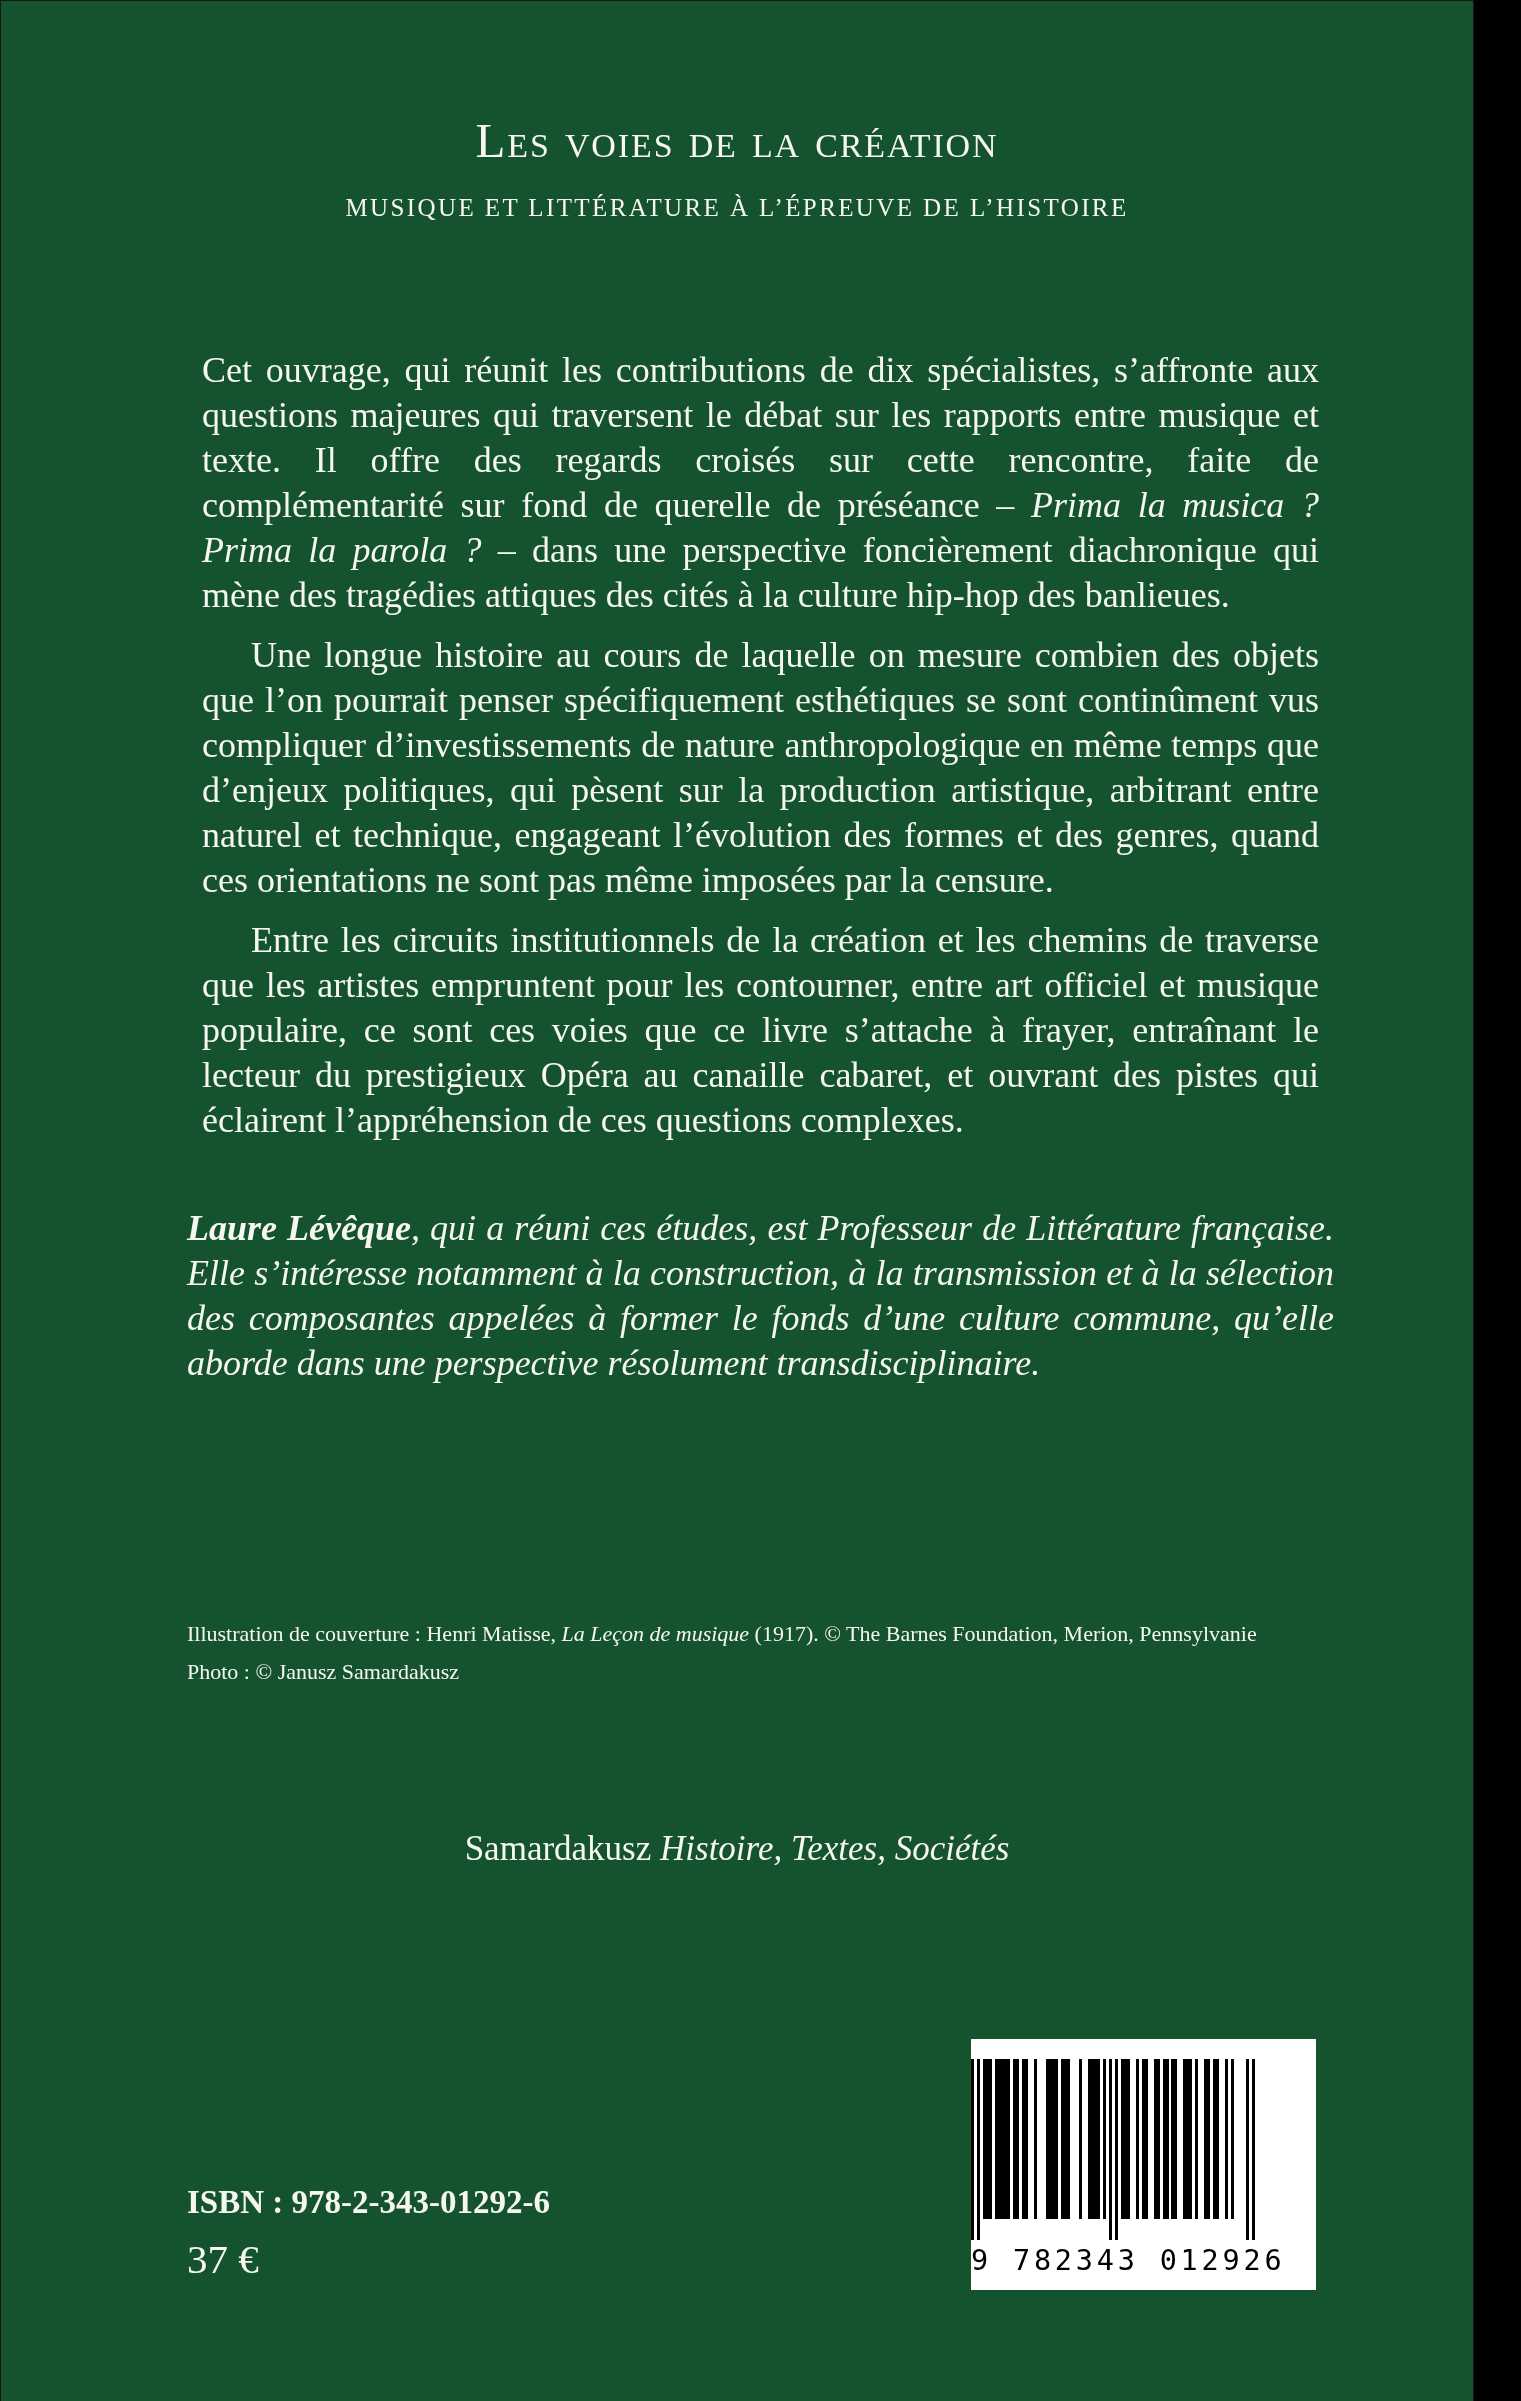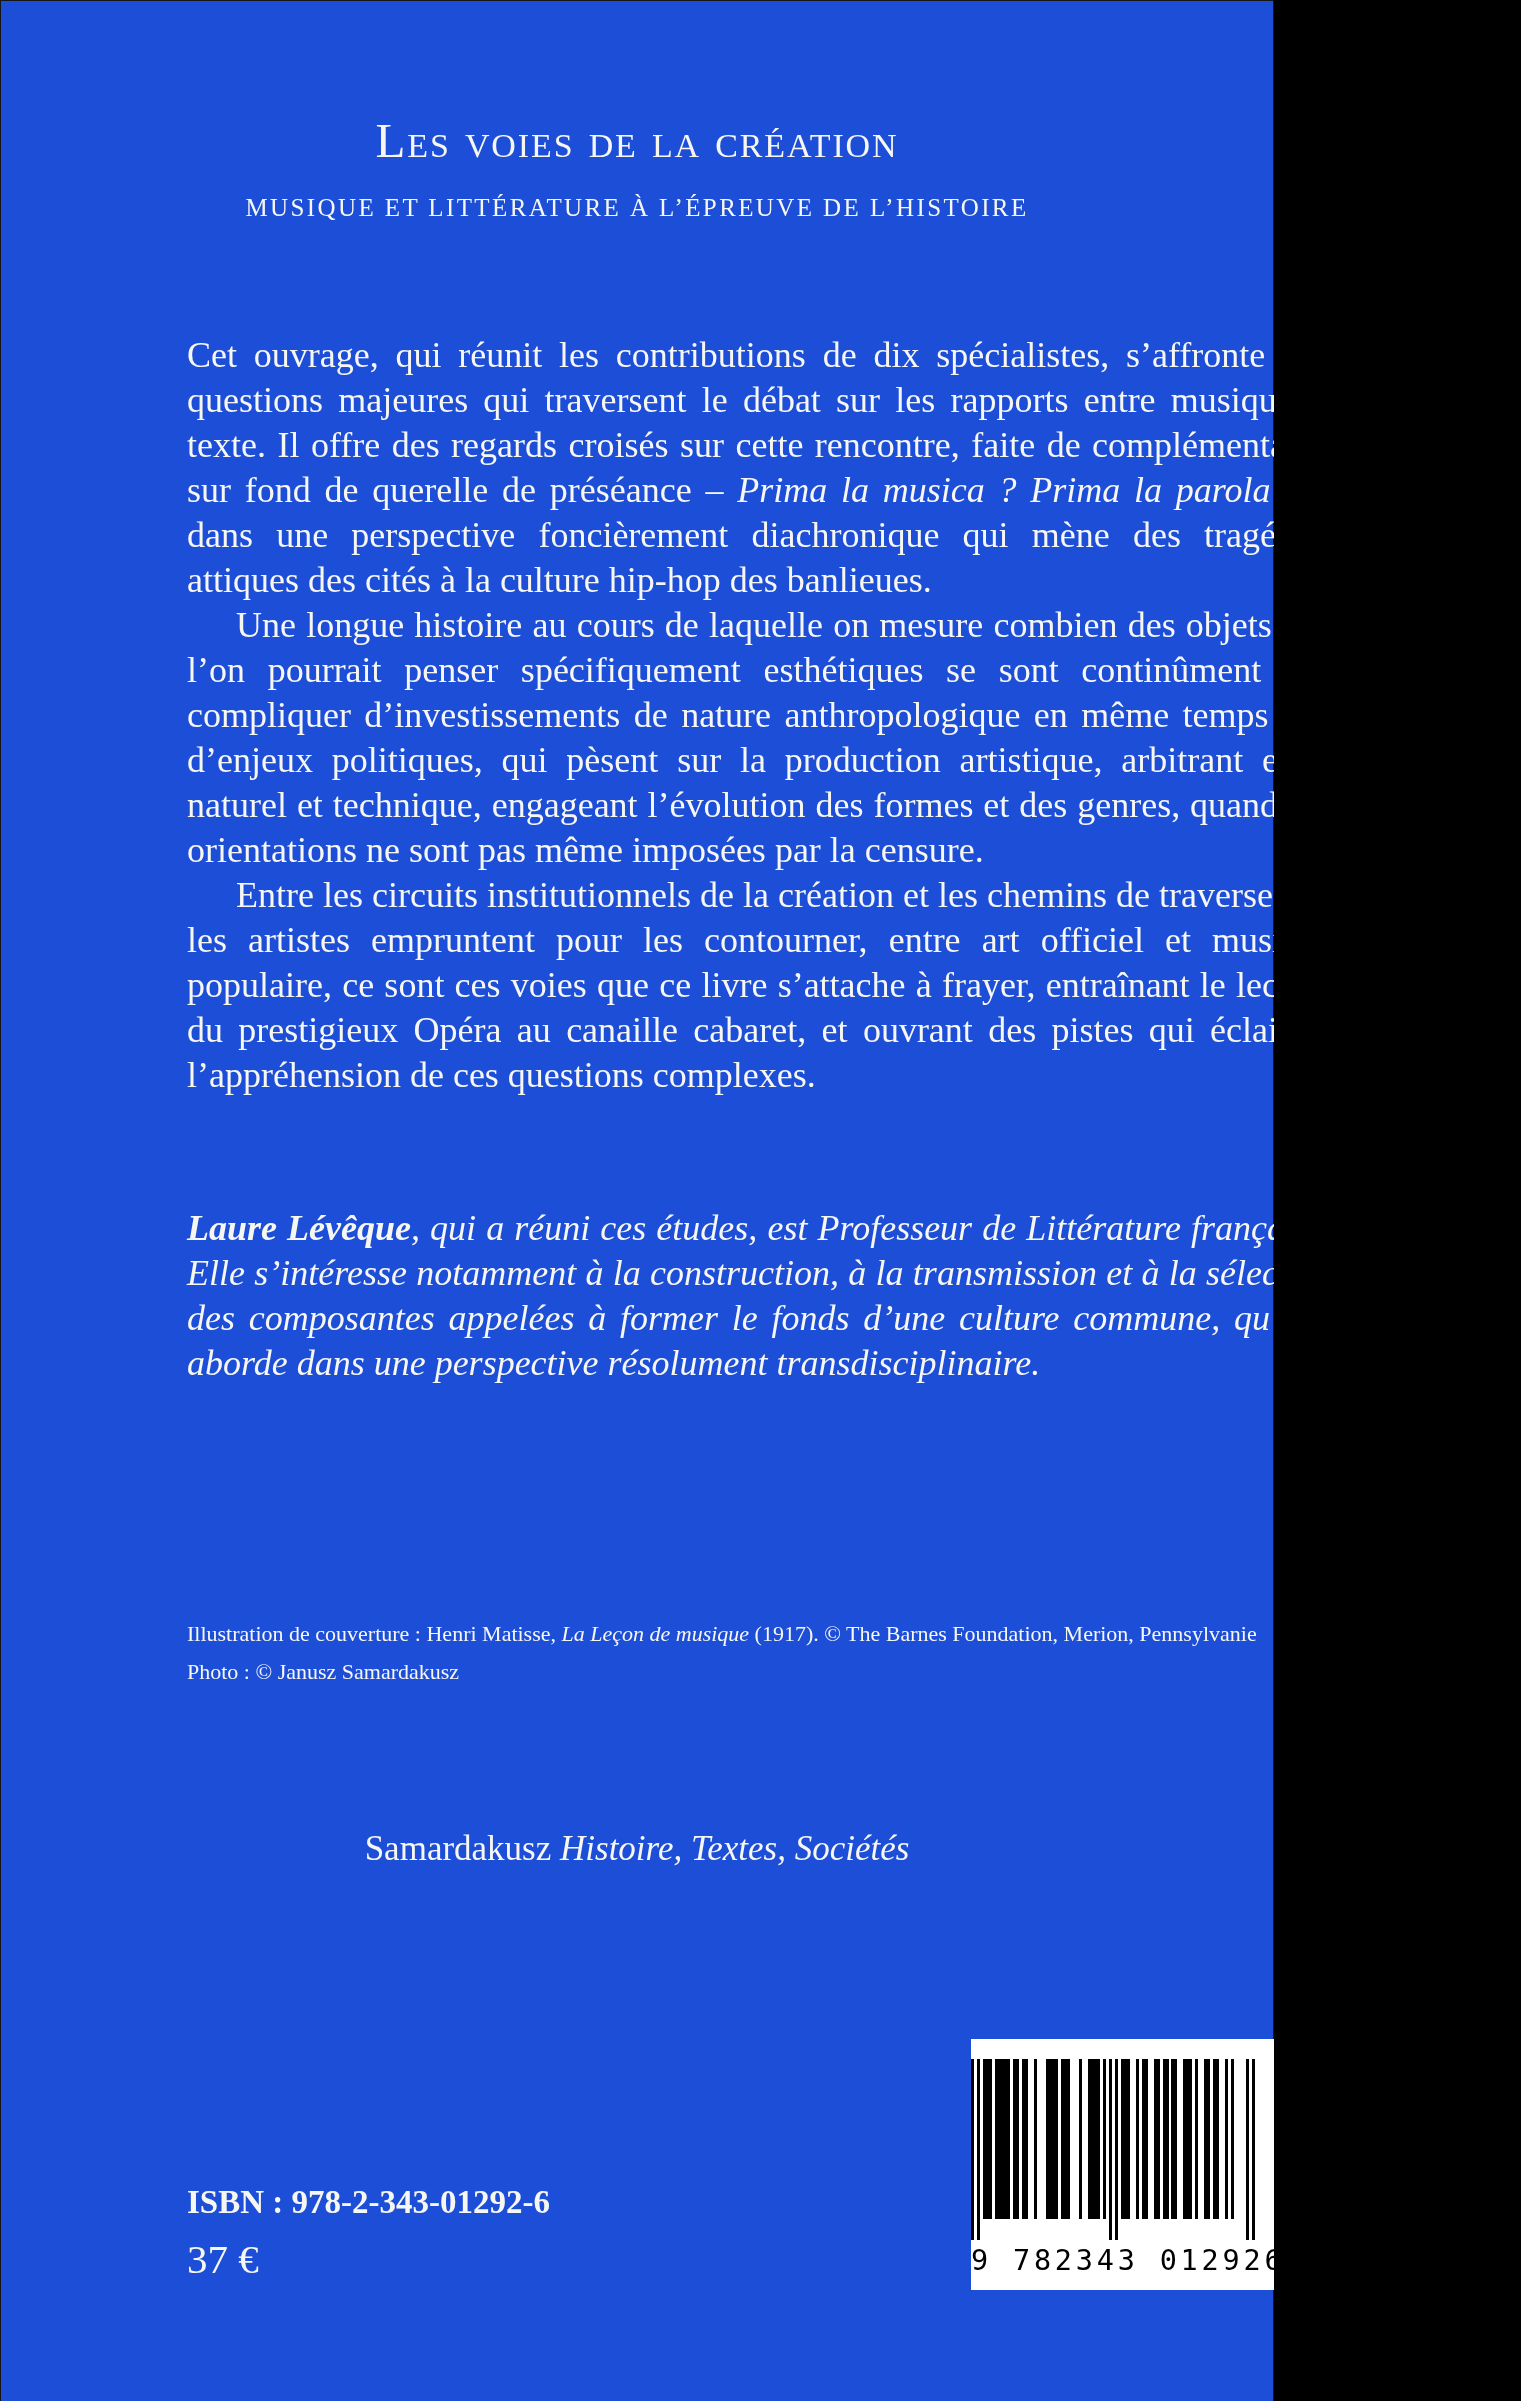--- a/index.html
+++ b/index.html
@@ -1,20 +1,20 @@
 <!DOCTYPE html>
 <html style="font-size:15px"><head>
 <meta charset="utf-8">
 <style>
   html, body { margin: 0; padding: 0; background: #000; }
   .page {
     position: relative;
-    width: 1274px;
+    width: 1474px;
     height: 2402px;
-    background: #1d4ed8;
+    background: #14532d;
     color: #f7f7f2;
     font-family: "Liberation Serif", serif;
     overflow: hidden;
     box-shadow: inset 0 0 0 1px #161616;
   }
 
   
   .masthead { position: absolute; top: 112px; left: 0; width: 100%; text-align: center; }
   .title {
     margin: 0;
@@ -29,21 +29,21 @@
     font-weight: normal;
     letter-spacing: 2.4px;
     text-transform: uppercase;
   }
 
   
   .synopsis {
     position: absolute; top: 333px; left: 187px; width: 1147px;
     font-size: 36px; line-height: 45px; text-align: justify;
   }
-  .synopsis p { margin: 0; }
+  .synopsis p { margin: 15px; }
   .synopsis p.indent { text-indent: 49px; }
   .it { font-style: italic; }
 
   
   .bio {
     position: absolute; top: 1206px; left: 187px; width: 1147px;
     font-size: 36px; line-height: 45px; text-align: justify; font-style: italic;
   }
   .bio p { margin: 0; }
   .bio .author-name { font-weight: bold; }

